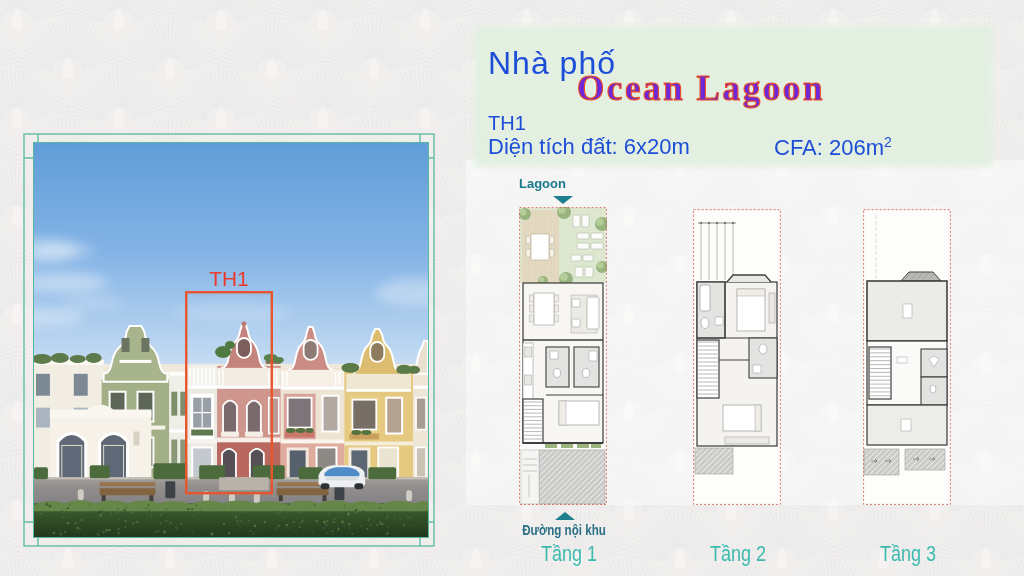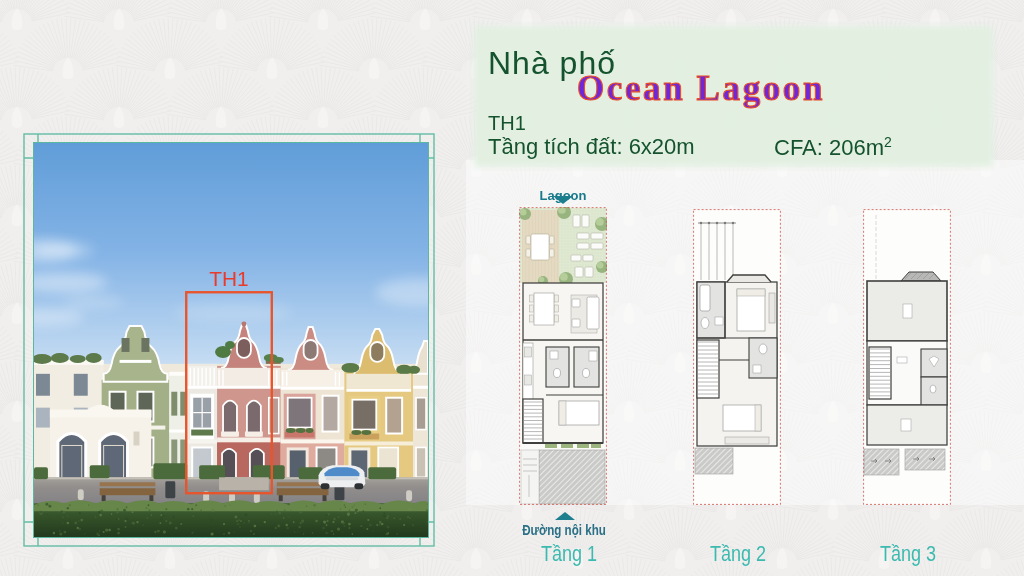--- a/index.html
+++ b/index.html
@@ -1,17 +1,17 @@
 <!DOCTYPE html>
 <html><head><meta charset="utf-8">
 <style>
 html,body{margin:0;padding:0}
 body{width:1024px;height:576px;overflow:hidden;position:relative;font-family:"Liberation Sans",sans-serif;background:#f0efee}
 .abs{position:absolute}
-.teal{color:#14532d}
+.teal{color:#1d4ed8}
 </style></head>
 <body>
 
 <svg class="abs" style="left:0;top:0" width="1024" height="576">
 <defs>
       <pattern id="fans" width="102" height="98" patternUnits="userSpaceOnUse">
 <rect width="102" height="98" fill="#f0efee"></rect>
 <path d="M2.1 21.9L-37.5 16.3M2.4 20.6L-36.6 11.6M2.7 19.4L-35.3 7.0M3.2 18.1L-33.6 2.5M3.8 17.0L-31.6 -1.8M4.4 15.8L-29.1 -6.0M5.2 14.8L-26.3 -9.9M6.0 13.8L-23.2 -13.5M7.0 12.9L-19.8 -16.9M8.0 12.0L-16.1 -19.9M9.1 11.3L-12.1 -22.6M10.2 10.6L-8.0 -25.0M11.4 10.1L-3.6 -27.0M12.6 9.7L0.9 -28.6M13.9 9.3L5.6 -29.8M15.2 9.1L10.3 -30.6M16.5 9.0L15.1 -31.0M17.8 9.0L19.9 -30.9M19.1 9.1L24.7 -30.5M20.4 9.4L29.4 -29.6M21.6 9.7L34.0 -28.3M22.9 10.2L38.5 -26.6M24.0 10.8L42.8 -24.6M25.2 11.4L47.0 -22.1M26.2 12.2L50.9 -19.3M27.2 13.0L54.5 -16.2M28.1 14.0L57.9 -12.8M29.0 15.0L60.9 -9.1M29.7 16.1L63.6 -5.1M30.4 17.2L66.0 -1.0M30.9 18.4L68.0 3.4M31.3 19.6L69.6 7.9M31.7 20.9L70.8 12.6M104.1 21.9L64.5 16.3M104.4 20.6L65.4 11.6M104.7 19.4L66.7 7.0M105.2 18.1L68.4 2.5M105.8 17.0L70.4 -1.8M106.4 15.8L72.9 -6.0M107.2 14.8L75.7 -9.9M108.0 13.8L78.8 -13.5M109.0 12.9L82.2 -16.9M110.0 12.0L85.9 -19.9M111.1 11.3L89.9 -22.6M112.2 10.6L94.0 -25.0M113.4 10.1L98.4 -27.0M114.6 9.7L102.9 -28.6M115.9 9.3L107.6 -29.8M117.2 9.1L112.3 -30.6M118.5 9.0L117.1 -31.0M119.8 9.0L121.9 -30.9M121.1 9.1L126.7 -30.5M122.4 9.4L131.4 -29.6M123.6 9.7L136.0 -28.3M124.9 10.2L140.5 -26.6M126.0 10.8L144.8 -24.6M127.2 11.4L149.0 -22.1M128.2 12.2L152.9 -19.3M129.2 13.0L156.5 -16.2M130.1 14.0L159.9 -12.8M131.0 15.0L162.9 -9.1M131.7 16.1L165.6 -5.1M132.4 17.2L168.0 -1.0M132.9 18.4L170.0 3.4M133.3 19.6L171.6 7.9M133.7 20.9L172.8 12.6M-99.9 21.9L-139.5 16.3M-99.6 20.6L-138.6 11.6M-99.3 19.4L-137.3 7.0M-98.8 18.1L-135.6 2.5M-98.2 17.0L-133.6 -1.8M-97.6 15.8L-131.1 -6.0M-96.8 14.8L-128.3 -9.9M-96.0 13.8L-125.2 -13.5M-95.0 12.9L-121.8 -16.9M-94.0 12.0L-118.1 -19.9M-92.9 11.3L-114.1 -22.6M-91.8 10.6L-110.0 -25.0M-90.6 10.1L-105.6 -27.0M-89.4 9.7L-101.1 -28.6M-88.1 9.3L-96.4 -29.8M-86.8 9.1L-91.7 -30.6M-85.5 9.0L-86.9 -31.0M-84.2 9.0L-82.1 -30.9M-82.9 9.1L-77.3 -30.5M-81.6 9.4L-72.6 -29.6M-80.4 9.7L-68.0 -28.3M-79.1 10.2L-63.5 -26.6M-78.0 10.8L-59.2 -24.6M-76.8 11.4L-55.0 -22.1M-75.8 12.2L-51.1 -19.3M-74.8 13.0L-47.5 -16.2M-73.9 14.0L-44.1 -12.8M-73.0 15.0L-41.1 -9.1M-72.3 16.1L-38.4 -5.1M-71.6 17.2L-36.0 -1.0M-71.1 18.4L-34.0 3.4M-70.7 19.6L-32.4 7.9M-70.3 20.9L-31.2 12.6M53.1 70.9L13.5 65.3M53.4 69.6L14.4 60.6M53.7 68.4L15.7 56.0M54.2 67.1L17.4 51.5M54.8 66.0L19.4 47.2M55.4 64.8L21.9 43.0M56.2 63.8L24.7 39.1M57.0 62.8L27.8 35.5M58.0 61.9L31.2 32.1M59.0 61.0L34.9 29.1M60.1 60.3L38.9 26.4M61.2 59.6L43.0 24.0M62.4 59.1L47.4 22.0M63.6 58.7L51.9 20.4M64.9 58.3L56.6 19.2M66.2 58.1L61.3 18.4M67.5 58.0L66.1 18.0M68.8 58.0L70.9 18.1M70.1 58.1L75.7 18.5M71.4 58.4L80.4 19.4M72.6 58.7L85.0 20.7M73.9 59.2L89.5 22.4M75.0 59.8L93.8 24.4M76.2 60.4L98.0 26.9M77.2 61.2L101.9 29.7M78.2 62.0L105.5 32.8M79.1 63.0L108.9 36.2M80.0 64.0L111.9 39.9M80.7 65.1L114.6 43.9M81.4 66.2L117.0 48.0M81.9 67.4L119.0 52.4M82.3 68.6L120.6 56.9M82.7 69.9L121.8 61.6M-48.9 70.9L-88.5 65.3M-48.6 69.6L-87.6 60.6M-48.3 68.4L-86.3 56.0M-47.8 67.1L-84.6 51.5M-47.2 66.0L-82.6 47.2M-46.6 64.8L-80.1 43.0M-45.8 63.8L-77.3 39.1M-45.0 62.8L-74.2 35.5M-44.0 61.9L-70.8 32.1M-43.0 61.0L-67.1 29.1M-41.9 60.3L-63.1 26.4M-40.8 59.6L-59.0 24.0M-39.6 59.1L-54.6 22.0M-38.4 58.7L-50.1 20.4M-37.1 58.3L-45.4 19.2M-35.8 58.1L-40.7 18.4M-34.5 58.0L-35.9 18.0M-33.2 58.0L-31.1 18.1M-31.9 58.1L-26.3 18.5M-30.6 58.4L-21.6 19.4M-29.4 58.7L-17.0 20.7M-28.1 59.2L-12.5 22.4M-27.0 59.8L-8.2 24.4M-25.8 60.4L-4.0 26.9M-24.8 61.2L-0.1 29.7M-23.8 62.0L3.5 32.8M-22.9 63.0L6.9 36.2M-22.0 64.0L9.9 39.9M-21.3 65.1L12.6 43.9M-20.6 66.2L15.0 48.0M-20.1 67.4L17.0 52.4M-19.7 68.6L18.6 56.9M-19.3 69.9L19.8 61.6M155.1 70.9L115.5 65.3M155.4 69.6L116.4 60.6M155.7 68.4L117.7 56.0M156.2 67.1L119.4 51.5M156.8 66.0L121.4 47.2M157.4 64.8L123.9 43.0M158.2 63.8L126.7 39.1M159.0 62.8L129.8 35.5M160.0 61.9L133.2 32.1M161.0 61.0L136.9 29.1M162.1 60.3L140.9 26.4M163.2 59.6L145.0 24.0M164.4 59.1L149.4 22.0M165.6 58.7L153.9 20.4M166.9 58.3L158.6 19.2M168.2 58.1L163.3 18.4M169.5 58.0L168.1 18.0M170.8 58.0L172.9 18.1M172.1 58.1L177.7 18.5M173.4 58.4L182.4 19.4M174.6 58.7L187.0 20.7M175.9 59.2L191.5 22.4M177.0 59.8L195.8 24.4M178.2 60.4L200.0 26.9M179.2 61.2L203.9 29.7M180.2 62.0L207.5 32.8M181.1 63.0L210.9 36.2M182.0 64.0L213.9 39.9M182.7 65.1L216.6 43.9M183.4 66.2L219.0 48.0M183.9 67.4L221.0 52.4M184.3 68.6L222.6 56.9M184.7 69.9L223.8 61.6M2.1 119.9L-37.5 114.3M2.4 118.6L-36.6 109.6M2.7 117.4L-35.3 105.0M3.2 116.1L-33.6 100.5M3.8 115.0L-31.6 96.2M4.4 113.8L-29.1 92.0M5.2 112.8L-26.3 88.1M6.0 111.8L-23.2 84.5M7.0 110.9L-19.8 81.1M8.0 110.0L-16.1 78.1M9.1 109.3L-12.1 75.4M10.2 108.6L-8.0 73.0M11.4 108.1L-3.6 71.0M12.6 107.7L0.9 69.4M13.9 107.3L5.6 68.2M15.2 107.1L10.3 67.4M16.5 107.0L15.1 67.0M17.8 107.0L19.9 67.1M19.1 107.1L24.7 67.5M20.4 107.4L29.4 68.4M21.6 107.7L34.0 69.7M22.9 108.2L38.5 71.4M24.0 108.8L42.8 73.4M25.2 109.4L47.0 75.9M26.2 110.2L50.9 78.7M27.2 111.0L54.5 81.8M28.1 112.0L57.9 85.2M29.0 113.0L60.9 88.9M29.7 114.1L63.6 92.9M30.4 115.2L66.0 97.0M30.9 116.4L68.0 101.4M31.3 117.6L69.6 105.9M31.7 118.9L70.8 110.6M104.1 119.9L64.5 114.3M104.4 118.6L65.4 109.6M104.7 117.4L66.7 105.0M105.2 116.1L68.4 100.5M105.8 115.0L70.4 96.2M106.4 113.8L72.9 92.0M107.2 112.8L75.7 88.1M108.0 111.8L78.8 84.5M109.0 110.9L82.2 81.1M110.0 110.0L85.9 78.1M111.1 109.3L89.9 75.4M112.2 108.6L94.0 73.0M113.4 108.1L98.4 71.0M114.6 107.7L102.9 69.4M115.9 107.3L107.6 68.2M117.2 107.1L112.3 67.4M118.5 107.0L117.1 67.0M119.8 107.0L121.9 67.1M121.1 107.1L126.7 67.5M122.4 107.4L131.4 68.4M123.6 107.7L136.0 69.7M124.9 108.2L140.5 71.4M126.0 108.8L144.8 73.4M127.2 109.4L149.0 75.9M128.2 110.2L152.9 78.7M129.2 111.0L156.5 81.8M130.1 112.0L159.9 85.2M131.0 113.0L162.9 88.9M131.7 114.1L165.6 92.9M132.4 115.2L168.0 97.0M132.9 116.4L170.0 101.4M133.3 117.6L171.6 105.9M133.7 118.9L172.8 110.6M-99.9 119.9L-139.5 114.3M-99.6 118.6L-138.6 109.6M-99.3 117.4L-137.3 105.0M-98.8 116.1L-135.6 100.5M-98.2 115.0L-133.6 96.2M-97.6 113.8L-131.1 92.0M-96.8 112.8L-128.3 88.1M-96.0 111.8L-125.2 84.5M-95.0 110.9L-121.8 81.1M-94.0 110.0L-118.1 78.1M-92.9 109.3L-114.1 75.4M-91.8 108.6L-110.0 73.0M-90.6 108.1L-105.6 71.0M-89.4 107.7L-101.1 69.4M-88.1 107.3L-96.4 68.2M-86.8 107.1L-91.7 67.4M-85.5 107.0L-86.9 67.0M-84.2 107.0L-82.1 67.1M-82.9 107.1L-77.3 67.5M-81.6 107.4L-72.6 68.4M-80.4 107.7L-68.0 69.7M-79.1 108.2L-63.5 71.4M-78.0 108.8L-59.2 73.4M-76.8 109.4L-55.0 75.9M-75.8 110.2L-51.1 78.7M-74.8 111.0L-47.5 81.8M-73.9 112.0L-44.1 85.2M-73.0 113.0L-41.1 88.9M-72.3 114.1L-38.4 92.9M-71.6 115.2L-36.0 97.0M-71.1 116.4L-34.0 101.4M-70.7 117.6L-32.4 105.9M-70.3 118.9L-31.2 110.6M53.1 -27.1L13.5 -32.7M53.4 -28.4L14.4 -37.4M53.7 -29.6L15.7 -42.0M54.2 -30.9L17.4 -46.5M54.8 -32.0L19.4 -50.8M55.4 -33.2L21.9 -55.0M56.2 -34.2L24.7 -58.9M57.0 -35.2L27.8 -62.5M58.0 -36.1L31.2 -65.9M59.0 -37.0L34.9 -68.9M60.1 -37.7L38.9 -71.6M61.2 -38.4L43.0 -74.0M62.4 -38.9L47.4 -76.0M63.6 -39.3L51.9 -77.6M64.9 -39.7L56.6 -78.8M66.2 -39.9L61.3 -79.6M67.5 -40.0L66.1 -80.0M68.8 -40.0L70.9 -79.9M70.1 -39.9L75.7 -79.5M71.4 -39.6L80.4 -78.6M72.6 -39.3L85.0 -77.3M73.9 -38.8L89.5 -75.6M75.0 -38.2L93.8 -73.6M76.2 -37.6L98.0 -71.1M77.2 -36.8L101.9 -68.3M78.2 -36.0L105.5 -65.2M79.1 -35.0L108.9 -61.8M80.0 -34.0L111.9 -58.1M80.7 -32.9L114.6 -54.1M81.4 -31.8L117.0 -50.0M81.9 -30.6L119.0 -45.6M82.3 -29.4L120.6 -41.1M82.7 -28.1L121.8 -36.4M-48.9 -27.1L-88.5 -32.7M-48.6 -28.4L-87.6 -37.4M-48.3 -29.6L-86.3 -42.0M-47.8 -30.9L-84.6 -46.5M-47.2 -32.0L-82.6 -50.8M-46.6 -33.2L-80.1 -55.0M-45.8 -34.2L-77.3 -58.9M-45.0 -35.2L-74.2 -62.5M-44.0 -36.1L-70.8 -65.9M-43.0 -37.0L-67.1 -68.9M-41.9 -37.7L-63.1 -71.6M-40.8 -38.4L-59.0 -74.0M-39.6 -38.9L-54.6 -76.0M-38.4 -39.3L-50.1 -77.6M-37.1 -39.7L-45.4 -78.8M-35.8 -39.9L-40.7 -79.6M-34.5 -40.0L-35.9 -80.0M-33.2 -40.0L-31.1 -79.9M-31.9 -39.9L-26.3 -79.5M-30.6 -39.6L-21.6 -78.6M-29.4 -39.3L-17.0 -77.3M-28.1 -38.8L-12.5 -75.6M-27.0 -38.2L-8.2 -73.6M-25.8 -37.6L-4.0 -71.1M-24.8 -36.8L-0.1 -68.3M-23.8 -36.0L3.5 -65.2M-22.9 -35.0L6.9 -61.8M-22.0 -34.0L9.9 -58.1M-21.3 -32.9L12.6 -54.1M-20.6 -31.8L15.0 -50.0M-20.1 -30.6L17.0 -45.6M-19.7 -29.4L18.6 -41.1M-19.3 -28.1L19.8 -36.4M155.1 -27.1L115.5 -32.7M155.4 -28.4L116.4 -37.4M155.7 -29.6L117.7 -42.0M156.2 -30.9L119.4 -46.5M156.8 -32.0L121.4 -50.8M157.4 -33.2L123.9 -55.0M158.2 -34.2L126.7 -58.9M159.0 -35.2L129.8 -62.5M160.0 -36.1L133.2 -65.9M161.0 -37.0L136.9 -68.9M162.1 -37.7L140.9 -71.6M163.2 -38.4L145.0 -74.0M164.4 -38.9L149.4 -76.0M165.6 -39.3L153.9 -77.6M166.9 -39.7L158.6 -78.8M168.2 -39.9L163.3 -79.6M169.5 -40.0L168.1 -80.0M170.8 -40.0L172.9 -79.9M172.1 -39.9L177.7 -79.5M173.4 -39.6L182.4 -78.6M174.6 -39.3L187.0 -77.3M175.9 -38.8L191.5 -75.6M177.0 -38.2L195.8 -73.6M178.2 -37.6L200.0 -71.1M179.2 -36.8L203.9 -68.3M180.2 -36.0L207.5 -65.2M181.1 -35.0L210.9 -61.8M182.0 -34.0L213.9 -58.1M182.7 -32.9L216.6 -54.1M183.4 -31.8L219.0 -50.0M183.9 -30.6L221.0 -45.6M184.3 -29.4L222.6 -41.1M184.7 -28.1L223.8 -36.4" stroke="#e9e8e7" stroke-width="0.9" fill="none"></path>
 <path d="M17 8C22 14 23 20 22 28C19 31 15 31 12 28C11 20 12 14 17 8ZM119 8C124 14 125 20 124 28C121 31 117 31 114 28C113 20 114 14 119 8ZM-85 8C-80 14 -79 20 -80 28C-83 31 -87 31 -90 28C-91 20 -90 14 -85 8ZM68 57C73 63 74 69 73 77C70 80 66 80 63 77C62 69 63 63 68 57ZM-34 57C-29 63 -28 69 -29 77C-32 80 -36 80 -39 77C-40 69 -39 63 -34 57ZM170 57C175 63 176 69 175 77C172 80 168 80 165 77C164 69 165 63 170 57ZM17 106C22 112 23 118 22 126C19 129 15 129 12 126C11 118 12 112 17 106ZM119 106C124 112 125 118 124 126C121 129 117 129 114 126C113 118 114 112 119 106ZM-85 106C-80 112 -79 118 -80 126C-83 129 -87 129 -90 126C-91 118 -90 112 -85 106ZM68 -41C73 -35 74 -29 73 -21C70 -18 66 -18 63 -21C62 -29 63 -35 68 -41ZM-34 -41C-29 -35 -28 -29 -29 -21C-32 -18 -36 -18 -39 -21C-40 -29 -39 -35 -34 -41ZM170 -41C175 -35 176 -29 175 -21C172 -18 168 -18 165 -21C164 -29 165 -35 170 -41Z" fill="#f5f4f3"></path>
 </pattern>
@@ -22,21 +22,21 @@
 <div class="abs" style="left:466px;top:160px;width:558px;height:345px;background:rgba(255,255,255,0.45)"></div>
 
 <div class="abs" style="left:474px;top:26px;width:519px;height:141px;background:#e2f0e1;opacity:.97;filter:blur(3px)"></div>
 
 <div class="abs teal" style="left:488px;top:45px;font-size:32px;font-weight:500;letter-spacing:1px">Nhà phố</div>
 
 <div class="abs" style="left:577px;top:69px;font-size:35px;font-weight:bold;font-family:'Liberation Serif',serif;color:#6d28d9;letter-spacing:2.6px;-webkit-text-stroke:1.1px #ee4e22">Ocean Lagoon</div>
 
 <div class="abs teal" style="left:488px;top:112px;font-size:20px;font-weight:500">TH1</div>
 
-<div class="abs teal" style="left:488px;top:134px;font-size:22px;font-weight:500">Tầng tích đất: 6x20m</div>
+<div class="abs teal" style="left:488px;top:134px;font-size:22px;font-weight:500">Diện tích đất: 6x20m</div>
 
 <div class="abs teal" style="left:774px;top:134px;font-size:22px;font-weight:400">CFA: 206m<sup style="font-size:14px">2</sup></div>
 
 <svg class="abs" style="left:0;top:0" width="1024" height="576">
 <g fill="none" stroke="#63bda4" stroke-width="1.4">
 <rect x="24" y="134" width="410" height="412"></rect>
 <path d="M38 134 L38 146 M24 158 L36 158"></path>
 <path d="M420 134 L420 146 M434 158 L422 158"></path>
 <path d="M38 546 L38 534 M24 522 L36 522"></path>
 <path d="M420 546 L420 534 M434 522 L422 522"></path>
@@ -806,21 +806,21 @@
 <g stroke="#5a5a58" stroke-width="0.6" fill="none">
       <path d="M8 252 l6 0 m-2 -2 l2 2 l-2 2"></path>
       <path d="M22 252 l6 0 m-2 -2 l2 2 l-2 2"></path>
       <path d="M50 250 l6 0 m-2 -2 l2 2 l-2 2"></path>
       <path d="M66 250 l6 0 m-2 -2 l2 2 l-2 2"></path>
     </g>
 
 <rect x="0.6" y="0.6" width="86.8" height="294.8" fill="none" stroke="#cf5348" stroke-width="0.8" stroke-dasharray="2,2"></rect>
 </svg>
 
-<div class="abs" style="left:519px;top:188px;width:88px;text-align:center;font-size:13px;font-weight:bold;color:#17798b">Lagoon</div>
+<div class="abs" style="left:519px;top:176px;width:88px;font-size:13px;font-weight:bold;color:#17798b">Lagoon</div>
 
 <svg class="abs" style="left:553px;top:196px" width="20" height="9">
     <polygon points="0,0 20,0 10,8" fill="#1d7f8e"></polygon>
   </svg>
 
 <svg class="abs" style="left:555px;top:512px" width="20" height="9">
     <polygon points="0,8 20,8 10,0" fill="#1d7f8e"></polygon>
   </svg>
 
 <div class="abs" style="left:490px;top:522px;width:148px;text-align:center;font-size:14.5px;font-weight:bold;color:#2b7086;transform:scaleX(0.8)">Đường nội khu</div>

